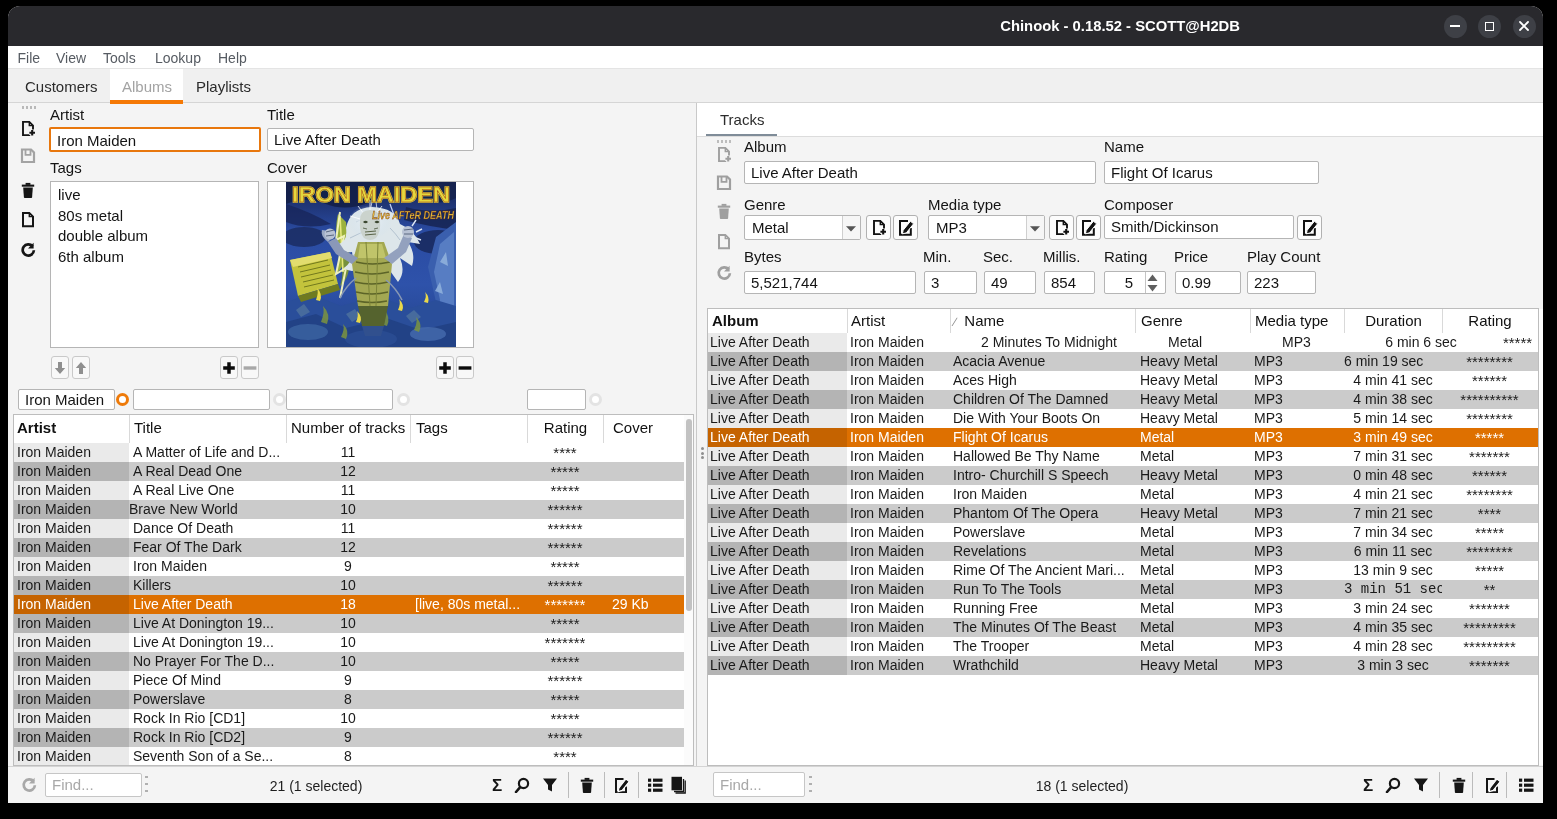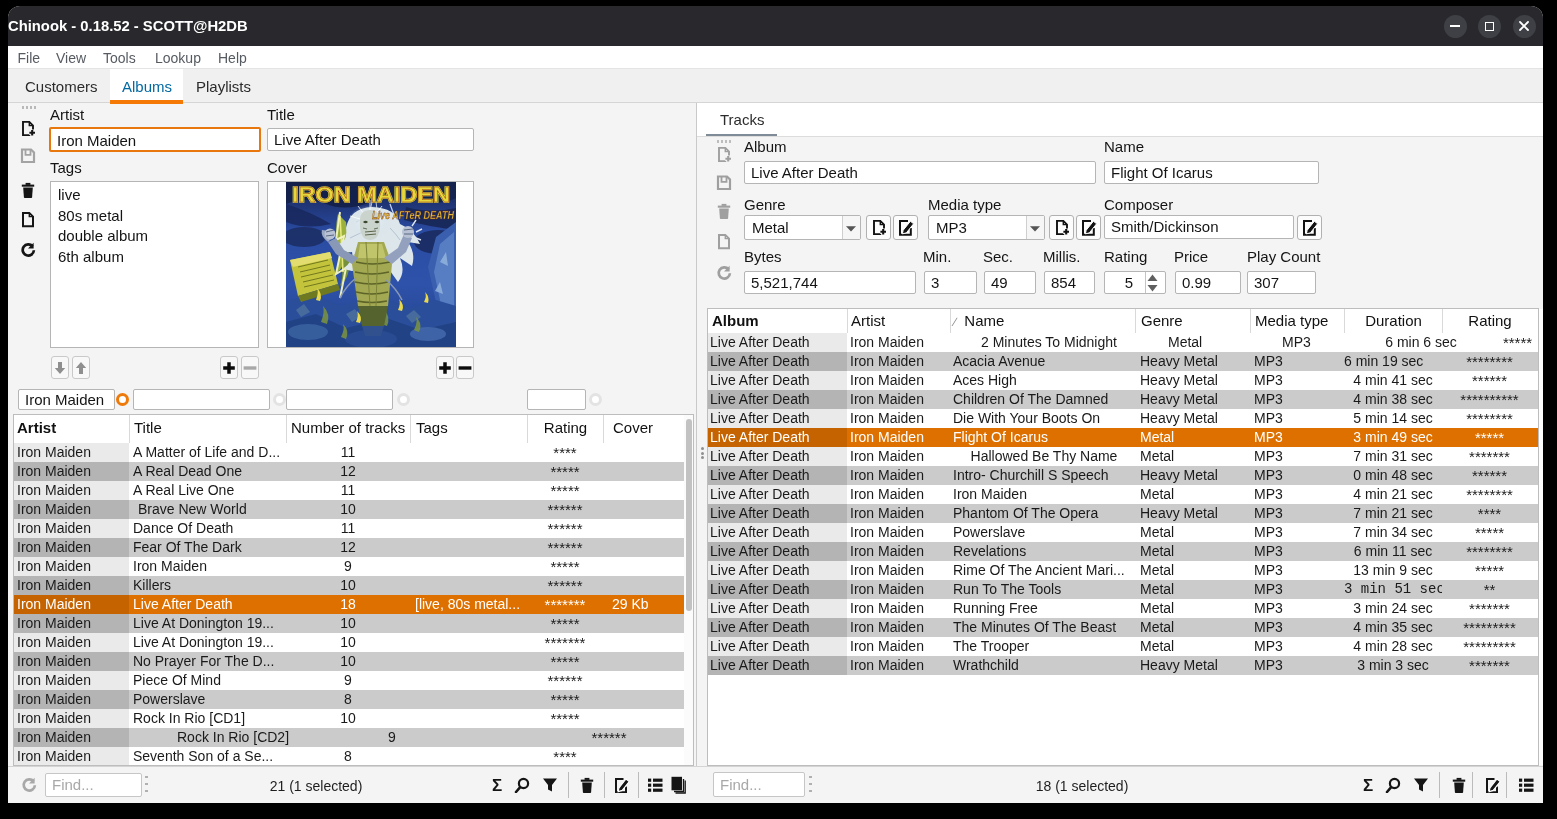--- a/index.html
+++ b/index.html
@@ -1,33 +1,33 @@
 <!DOCTYPE html>
 <html><head><meta charset="utf-8"><style>html,body{margin:0;padding:0;background:#000;width:1557px;height:819px;overflow:hidden;font-family:"Liberation Sans",sans-serif;-webkit-font-smoothing:antialiased}*{box-sizing:content-box}</style></head><body>
 <div style="position:absolute;left:8px;top:6px;width:1535px;height:797px;background:#f4f4f4;border-radius:12px 12px 5px 5px;overflow:hidden"></div>
 <div style="position:absolute;left:8px;top:6px;width:1535px;height:40px;background:#29292d;border-radius:12px 12px 0 0"></div>
-<div style="position:absolute;left:8px;top:6px;width:1232px;height:40px;line-height:40px;text-align:left;color:#fff;font-size:14.8px;font-weight:bold">Chinook - 0.18.52 - SCOTT@H2DB</div>
+<div style="position:absolute;left:8px;top:6px;width:1232px;height:40px;line-height:40px;text-align:right;color:#fff;font-size:14.8px;font-weight:bold">Chinook - 0.18.52 - SCOTT@H2DB</div>
 <div style="position:absolute;left:1443.5px;top:14.5px;width:23px;height:23px;border-radius:50%;background:#3e4046"></div>
 <div style="position:absolute;left:1450px;top:25px;width:10px;height:1.8px;background:#fff"></div>
 <div style="position:absolute;left:1478.0px;top:14.5px;width:23px;height:23px;border-radius:50%;background:#3e4046"></div>
 <div style="position:absolute;left:1485.0px;top:21.5px;width:9px;height:9px;border:1.6px solid #fff;box-sizing:border-box"></div>
 <div style="position:absolute;left:1512.5px;top:14.5px;width:23px;height:23px;border-radius:50%;background:#3e4046"></div>
 <svg style="position:absolute;left:1518px;top:20px" width="12" height="12" viewBox="0 0 12 12">
     <path d="M2 2 L10 10 M10 2 L2 10" stroke="#fff" stroke-width="1.8" stroke-linecap="round"></path>
   </svg>
 <div style="position:absolute;left:8px;top:46px;width:1535px;height:22px;background:#fff;border-bottom:1px solid #e4e4e4"></div>
 <div style="position:absolute;left:17.5px;top:50px;font-size:14px;color:#565b62;font-weight:normal;white-space:nowrap;">File</div>
 <div style="position:absolute;left:56px;top:50px;font-size:14px;color:#565b62;font-weight:normal;white-space:nowrap;">View</div>
 <div style="position:absolute;left:103px;top:50px;font-size:14px;color:#565b62;font-weight:normal;white-space:nowrap;">Tools</div>
 <div style="position:absolute;left:155px;top:50px;font-size:14px;color:#565b62;font-weight:normal;white-space:nowrap;">Lookup</div>
 <div style="position:absolute;left:218px;top:50px;font-size:14px;color:#565b62;font-weight:normal;white-space:nowrap;">Help</div>
 <div style="position:absolute;left:8px;top:69px;width:1535px;height:34px;background:#f0f0f0;border-bottom:1px solid #d5d5d5;box-sizing:border-box"></div>
 <div style="position:absolute;left:110px;top:69px;width:73px;height:34px;background:#fff"></div>
 <div style="position:absolute;left:25px;top:78px;font-size:15px;color:#2b2b2b;font-weight:normal;white-space:nowrap;">Customers</div>
-<div style="position:absolute;left:122px;top:78px;font-size:15px;color:#0369a1;font-weight:normal;white-space:nowrap;">Albums</div>
+<div style="position:absolute;left:122px;top:78px;font-size:15px;color:#a3a3a3;font-weight:normal;white-space:nowrap;">Albums</div>
 <div style="position:absolute;left:196px;top:78px;font-size:15px;color:#2b2b2b;font-weight:normal;white-space:nowrap;">Playlists</div>
 <div style="position:absolute;left:110px;top:100px;width:73px;height:3.5px;background:#f57905"></div>
 <div style="position:absolute;left:22px;top:106px;width:15px;height:3px;background:repeating-linear-gradient(90deg,#b9b9b9 0 2px,transparent 2px 4px)"></div>
 <svg style="position:absolute;left:20px;top:120px" width="17" height="17" viewBox="0 0 17 17">
     <path d="M3 1.9 H9.3 L13 5.6 V15.1 H3 Z" fill="none" stroke="#151515" stroke-width="1.9"></path>
     <path d="M9.3 1.9 V5.6 H13" fill="none" stroke="#151515" stroke-width="1.4"></path>
     <path d="M12.2 9.6 V16 M9 12.8 H15.4" stroke="#f4f4f4" stroke-width="4"></path>
     <path d="M12.2 10.1 V15.6 M9.4 12.8 H15" stroke="#151515" stroke-width="2.1"></path>
   </svg>
 <svg style="position:absolute;left:20px;top:148px" width="16" height="16" viewBox="0 0 16 16">
@@ -229,21 +229,21 @@
     <div style="display:flex;height:19px;line-height:19px;background:#fff;color:#1a1a1a">
       <div style="box-sizing:border-box;overflow:hidden;white-space:nowrap;flex:none;width:115px;padding-left:3px;background:#eaeaea;">Iron Maiden</div>
       <div style="box-sizing:border-box;overflow:hidden;white-space:nowrap;flex:none;width:157px;padding-left:4px;">A Real Live One</div>
       <div style="box-sizing:border-box;overflow:hidden;white-space:nowrap;flex:none;width:124px;text-align:center;">11</div>
       <div style="box-sizing:border-box;overflow:hidden;white-space:nowrap;flex:none;width:117px;padding-left:5px;"></div>
       <div style="box-sizing:border-box;overflow:hidden;white-space:nowrap;flex:none;width:76px;text-align:center;font-size:15px;">*****</div>
       <div style="box-sizing:border-box;overflow:hidden;white-space:nowrap;flex:none;width:81px;padding-left:9px;"></div>
     </div>
     <div style="display:flex;height:19px;line-height:19px;background:#cbcbcb;color:#1a1a1a">
       <div style="box-sizing:border-box;overflow:hidden;white-space:nowrap;flex:none;width:115px;padding-left:3px;background:#b4b4b4;">Iron Maiden</div>
-      <div style="box-sizing:border-box;overflow:hidden;white-space:nowrap;flex:none;width:157px;padding-left:9px;">Brave New World</div>
+      <div style="box-sizing:border-box;overflow:hidden;white-space:nowrap;flex:none;width:157px;padding-left:0;">Brave New World</div>
       <div style="box-sizing:border-box;overflow:hidden;white-space:nowrap;flex:none;width:124px;text-align:center;">10</div>
       <div style="box-sizing:border-box;overflow:hidden;white-space:nowrap;flex:none;width:117px;padding-left:5px;"></div>
       <div style="box-sizing:border-box;overflow:hidden;white-space:nowrap;flex:none;width:76px;text-align:center;font-size:15px;">******</div>
       <div style="box-sizing:border-box;overflow:hidden;white-space:nowrap;flex:none;width:81px;padding-left:9px;"></div>
     </div>
     <div style="display:flex;height:19px;line-height:19px;background:#fff;color:#1a1a1a">
       <div style="box-sizing:border-box;overflow:hidden;white-space:nowrap;flex:none;width:115px;padding-left:3px;background:#eaeaea;">Iron Maiden</div>
       <div style="box-sizing:border-box;overflow:hidden;white-space:nowrap;flex:none;width:157px;padding-left:4px;">Dance Of Death</div>
       <div style="box-sizing:border-box;overflow:hidden;white-space:nowrap;flex:none;width:124px;text-align:center;">11</div>
       <div style="box-sizing:border-box;overflow:hidden;white-space:nowrap;flex:none;width:117px;padding-left:5px;"></div>
@@ -325,21 +325,21 @@
     <div style="display:flex;height:19px;line-height:19px;background:#fff;color:#1a1a1a">
       <div style="box-sizing:border-box;overflow:hidden;white-space:nowrap;flex:none;width:115px;padding-left:3px;background:#eaeaea;">Iron Maiden</div>
       <div style="box-sizing:border-box;overflow:hidden;white-space:nowrap;flex:none;width:157px;padding-left:4px;">Rock In Rio [CD1]</div>
       <div style="box-sizing:border-box;overflow:hidden;white-space:nowrap;flex:none;width:124px;text-align:center;">10</div>
       <div style="box-sizing:border-box;overflow:hidden;white-space:nowrap;flex:none;width:117px;padding-left:5px;"></div>
       <div style="box-sizing:border-box;overflow:hidden;white-space:nowrap;flex:none;width:76px;text-align:center;font-size:15px;">*****</div>
       <div style="box-sizing:border-box;overflow:hidden;white-space:nowrap;flex:none;width:81px;padding-left:9px;"></div>
     </div>
     <div style="display:flex;height:19px;line-height:19px;background:#cbcbcb;color:#1a1a1a">
       <div style="box-sizing:border-box;overflow:hidden;white-space:nowrap;flex:none;width:115px;padding-left:3px;background:#b4b4b4;">Iron Maiden</div>
-      <div style="box-sizing:border-box;overflow:hidden;white-space:nowrap;flex:none;width:157px;padding-left:4px;margin-left:44px;">Rock In Rio [CD2]</div>
+      <div style="box-sizing:border-box;overflow:hidden;white-space:nowrap;flex:none;width:157px;padding-left:4px;">Rock In Rio [CD2]</div>
       <div style="box-sizing:border-box;overflow:hidden;white-space:nowrap;flex:none;width:124px;text-align:center;">9</div>
       <div style="box-sizing:border-box;overflow:hidden;white-space:nowrap;flex:none;width:117px;padding-left:5px;"></div>
       <div style="box-sizing:border-box;overflow:hidden;white-space:nowrap;flex:none;width:76px;text-align:center;font-size:15px;">******</div>
       <div style="box-sizing:border-box;overflow:hidden;white-space:nowrap;flex:none;width:81px;padding-left:9px;"></div>
     </div>
     <div style="display:flex;height:19px;line-height:19px;background:#fff;color:#1a1a1a">
       <div style="box-sizing:border-box;overflow:hidden;white-space:nowrap;flex:none;width:115px;padding-left:3px;background:#eaeaea;">Iron Maiden</div>
       <div style="box-sizing:border-box;overflow:hidden;white-space:nowrap;flex:none;width:157px;padding-left:4px;">Seventh Son of a Se...</div>
       <div style="box-sizing:border-box;overflow:hidden;white-space:nowrap;flex:none;width:124px;text-align:center;">8</div>
       <div style="box-sizing:border-box;overflow:hidden;white-space:nowrap;flex:none;width:117px;padding-left:5px;"></div>
@@ -454,21 +454,21 @@
     <span style="position:absolute;right:32px">5</span>
   </div>
 <div style="position:absolute;left:1145px;top:272px;width:1px;height:21px;background:#c4c4c4"></div>
 <svg style="position:absolute;left:1147px;top:274px" width="11" height="8" viewBox="0 0 11 8">
     <path d="M5.5 0.5 L10.5 7 H0.5 Z" fill="#5f5f5f"></path>
   </svg>
 <svg style="position:absolute;left:1147px;top:284px" width="11" height="8" viewBox="0 0 11 8">
     <path d="M0.5 1 H10.5 L5.5 7.5 Z" fill="#5f5f5f"></path>
   </svg>
 <div style="position:absolute;left:1175px;top:271px;width:66px;height:23px;background:#fff;border:1px solid #b5b5b5;border-radius:2px;box-sizing:border-box;font-size:15px;color:#141414;line-height:21px;padding-left:6px;white-space:nowrap;overflow:hidden">0.99</div>
-<div style="position:absolute;left:1247px;top:271px;width:69px;height:23px;background:#fff;border:1px solid #b5b5b5;border-radius:2px;box-sizing:border-box;font-size:15px;color:#141414;line-height:21px;padding-left:6px;white-space:nowrap;overflow:hidden">307</div>
+<div style="position:absolute;left:1247px;top:271px;width:69px;height:23px;background:#fff;border:1px solid #b5b5b5;border-radius:2px;box-sizing:border-box;font-size:15px;color:#141414;line-height:21px;padding-left:6px;white-space:nowrap;overflow:hidden">223</div>
 <div style="position:absolute;left:707px;top:308px;width:832px;height:458px;background:#fff;border:1px solid #bdbdbd;box-sizing:border-box;font-size:14px;overflow:hidden">
     <div style="display:flex;height:24px;line-height:23px;background:#fff;color:#111;font-size:15px">
       <div style="box-sizing:border-box;overflow:hidden;white-space:nowrap;flex:none;width:139px;padding-left:4px;font-weight:bold;">Album</div>
       <div style="box-sizing:border-box;overflow:hidden;white-space:nowrap;flex:none;width:103px;padding-left:3px;border-left:1px solid #d9d9d9;">Artist</div>
       <div style="box-sizing:border-box;overflow:hidden;white-space:nowrap;flex:none;width:185px;padding-left:3px;border-left:1px solid #d9d9d9;"><span style="color:#8a8a8a;font-size:12px">∕</span>&nbsp;&nbsp;Name</div>
       <div style="box-sizing:border-box;overflow:hidden;white-space:nowrap;flex:none;width:115px;padding-left:5px;border-left:1px solid #d9d9d9;">Genre</div>
       <div style="box-sizing:border-box;overflow:hidden;white-space:nowrap;flex:none;width:94px;padding-left:4px;border-left:1px solid #d9d9d9;">Media type</div>
       <div style="box-sizing:border-box;overflow:hidden;white-space:nowrap;flex:none;width:98px;text-align:center;border-left:1px solid #d9d9d9;">Duration</div>
       <div style="box-sizing:border-box;overflow:hidden;white-space:nowrap;flex:none;width:95px;text-align:center;border-left:1px solid #d9d9d9;">Rating</div>
     </div>
@@ -522,21 +522,21 @@
       <div style="box-sizing:border-box;overflow:hidden;white-space:nowrap;flex:none;width:103px;padding-left:3px;">Iron Maiden</div>
       <div style="box-sizing:border-box;overflow:hidden;white-space:nowrap;flex:none;width:185px;padding-left:3px;">Flight Of Icarus</div>
       <div style="box-sizing:border-box;overflow:hidden;white-space:nowrap;flex:none;width:115px;padding-left:5px;">Metal</div>
       <div style="box-sizing:border-box;overflow:hidden;white-space:nowrap;flex:none;width:94px;padding-left:4px;">MP3</div>
       <div style="box-sizing:border-box;overflow:hidden;white-space:nowrap;flex:none;width:98px;text-align:center;">3 min 49 sec</div>
       <div style="box-sizing:border-box;overflow:hidden;white-space:nowrap;flex:none;width:95px;text-align:center;font-size:15px;">*****</div>
     </div>
     <div style="display:flex;height:19px;line-height:19px;background:#fff;color:#1a1a1a">
       <div style="box-sizing:border-box;overflow:hidden;white-space:nowrap;flex:none;width:139px;padding-left:2px;background:#eaeaea;">Live After Death</div>
       <div style="box-sizing:border-box;overflow:hidden;white-space:nowrap;flex:none;width:103px;padding-left:3px;">Iron Maiden</div>
-      <div style="box-sizing:border-box;overflow:hidden;white-space:nowrap;flex:none;width:185px;padding-left:3px;text-align:center;">Hallowed Be Thy Name</div>
+      <div style="box-sizing:border-box;overflow:hidden;white-space:nowrap;flex:none;width:185px;padding-left:3px;">Hallowed Be Thy Name</div>
       <div style="box-sizing:border-box;overflow:hidden;white-space:nowrap;flex:none;width:115px;padding-left:5px;">Metal</div>
       <div style="box-sizing:border-box;overflow:hidden;white-space:nowrap;flex:none;width:94px;padding-left:4px;">MP3</div>
       <div style="box-sizing:border-box;overflow:hidden;white-space:nowrap;flex:none;width:98px;text-align:center;">7 min 31 sec</div>
       <div style="box-sizing:border-box;overflow:hidden;white-space:nowrap;flex:none;width:95px;text-align:center;font-size:15px;">*******</div>
     </div>
     <div style="display:flex;height:19px;line-height:19px;background:#cbcbcb;color:#1a1a1a">
       <div style="box-sizing:border-box;overflow:hidden;white-space:nowrap;flex:none;width:139px;padding-left:2px;background:#b4b4b4;">Live After Death</div>
       <div style="box-sizing:border-box;overflow:hidden;white-space:nowrap;flex:none;width:103px;padding-left:3px;">Iron Maiden</div>
       <div style="box-sizing:border-box;overflow:hidden;white-space:nowrap;flex:none;width:185px;padding-left:3px;">Intro- Churchill S Speech</div>
       <div style="box-sizing:border-box;overflow:hidden;white-space:nowrap;flex:none;width:115px;padding-left:5px;">Heavy Metal</div>

